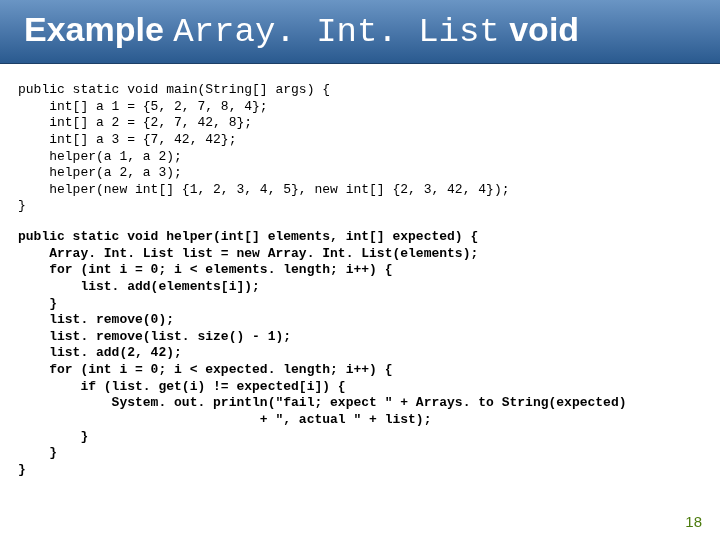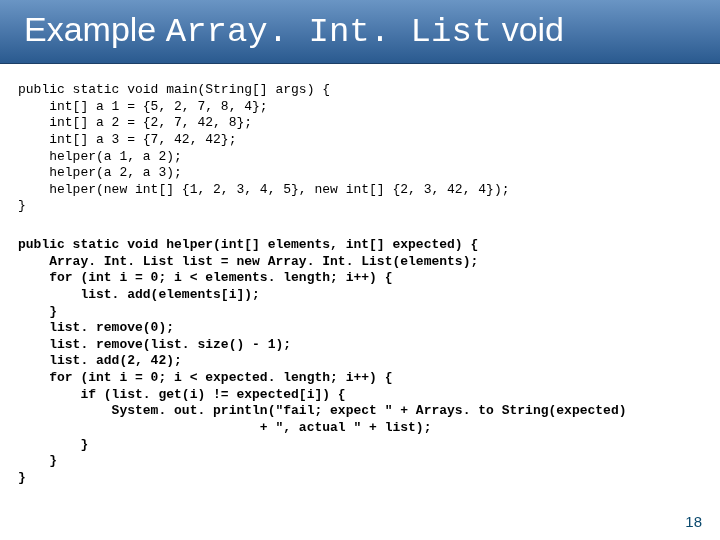--- a/index.html
+++ b/index.html
@@ -10,50 +10,50 @@
     position: relative;
   }
   .title-bar {
     background: linear-gradient(to bottom, #6a95c4 0%, #4a77aa 50%, #2a5a8f 100%);
     color: #ffffff;
     padding: 10px 24px 12px 24px;
     border-bottom: 1px solid #1c3f66;
   }
   .title-bar .t1, .title-bar .t3 {
     font-family: Verdana, Arial, sans-serif;
-    font-weight: normal;
+    font-weight: bold;
     font-size: 34px;
   }
   .title-bar .t2 {
     font-family: "Courier New", Courier, monospace;
     font-weight: normal;
     font-size: 34px;
     letter-spacing: 0px;
   }
   .content {
     padding: 18px 20px 10px 18px;
   }
   pre.code {
     font-family: "Courier New", Courier, monospace;
     font-size: 13px;
     line-height: 1.28;
     color: #000;
     white-space: pre;
   }
   pre.code.bold {
     font-weight: bold;
-    margin-top: 22px;
+    margin-top: 14px;
   }
   .page-num {
     position: absolute;
     bottom: 10px;
     right: 18px;
     font-family: Arial, sans-serif;
     font-size: 15px;
-    color: #0c4a6e;
+    color: #4d7c0f;
   }
 </style>
 </head>
 <body>
 
 <div class="title-bar">
   <span class="t1">Example </span><span class="t2">Array. Int. List</span><span class="t3"> void</span>
 </div>
 
 <div class="content">

